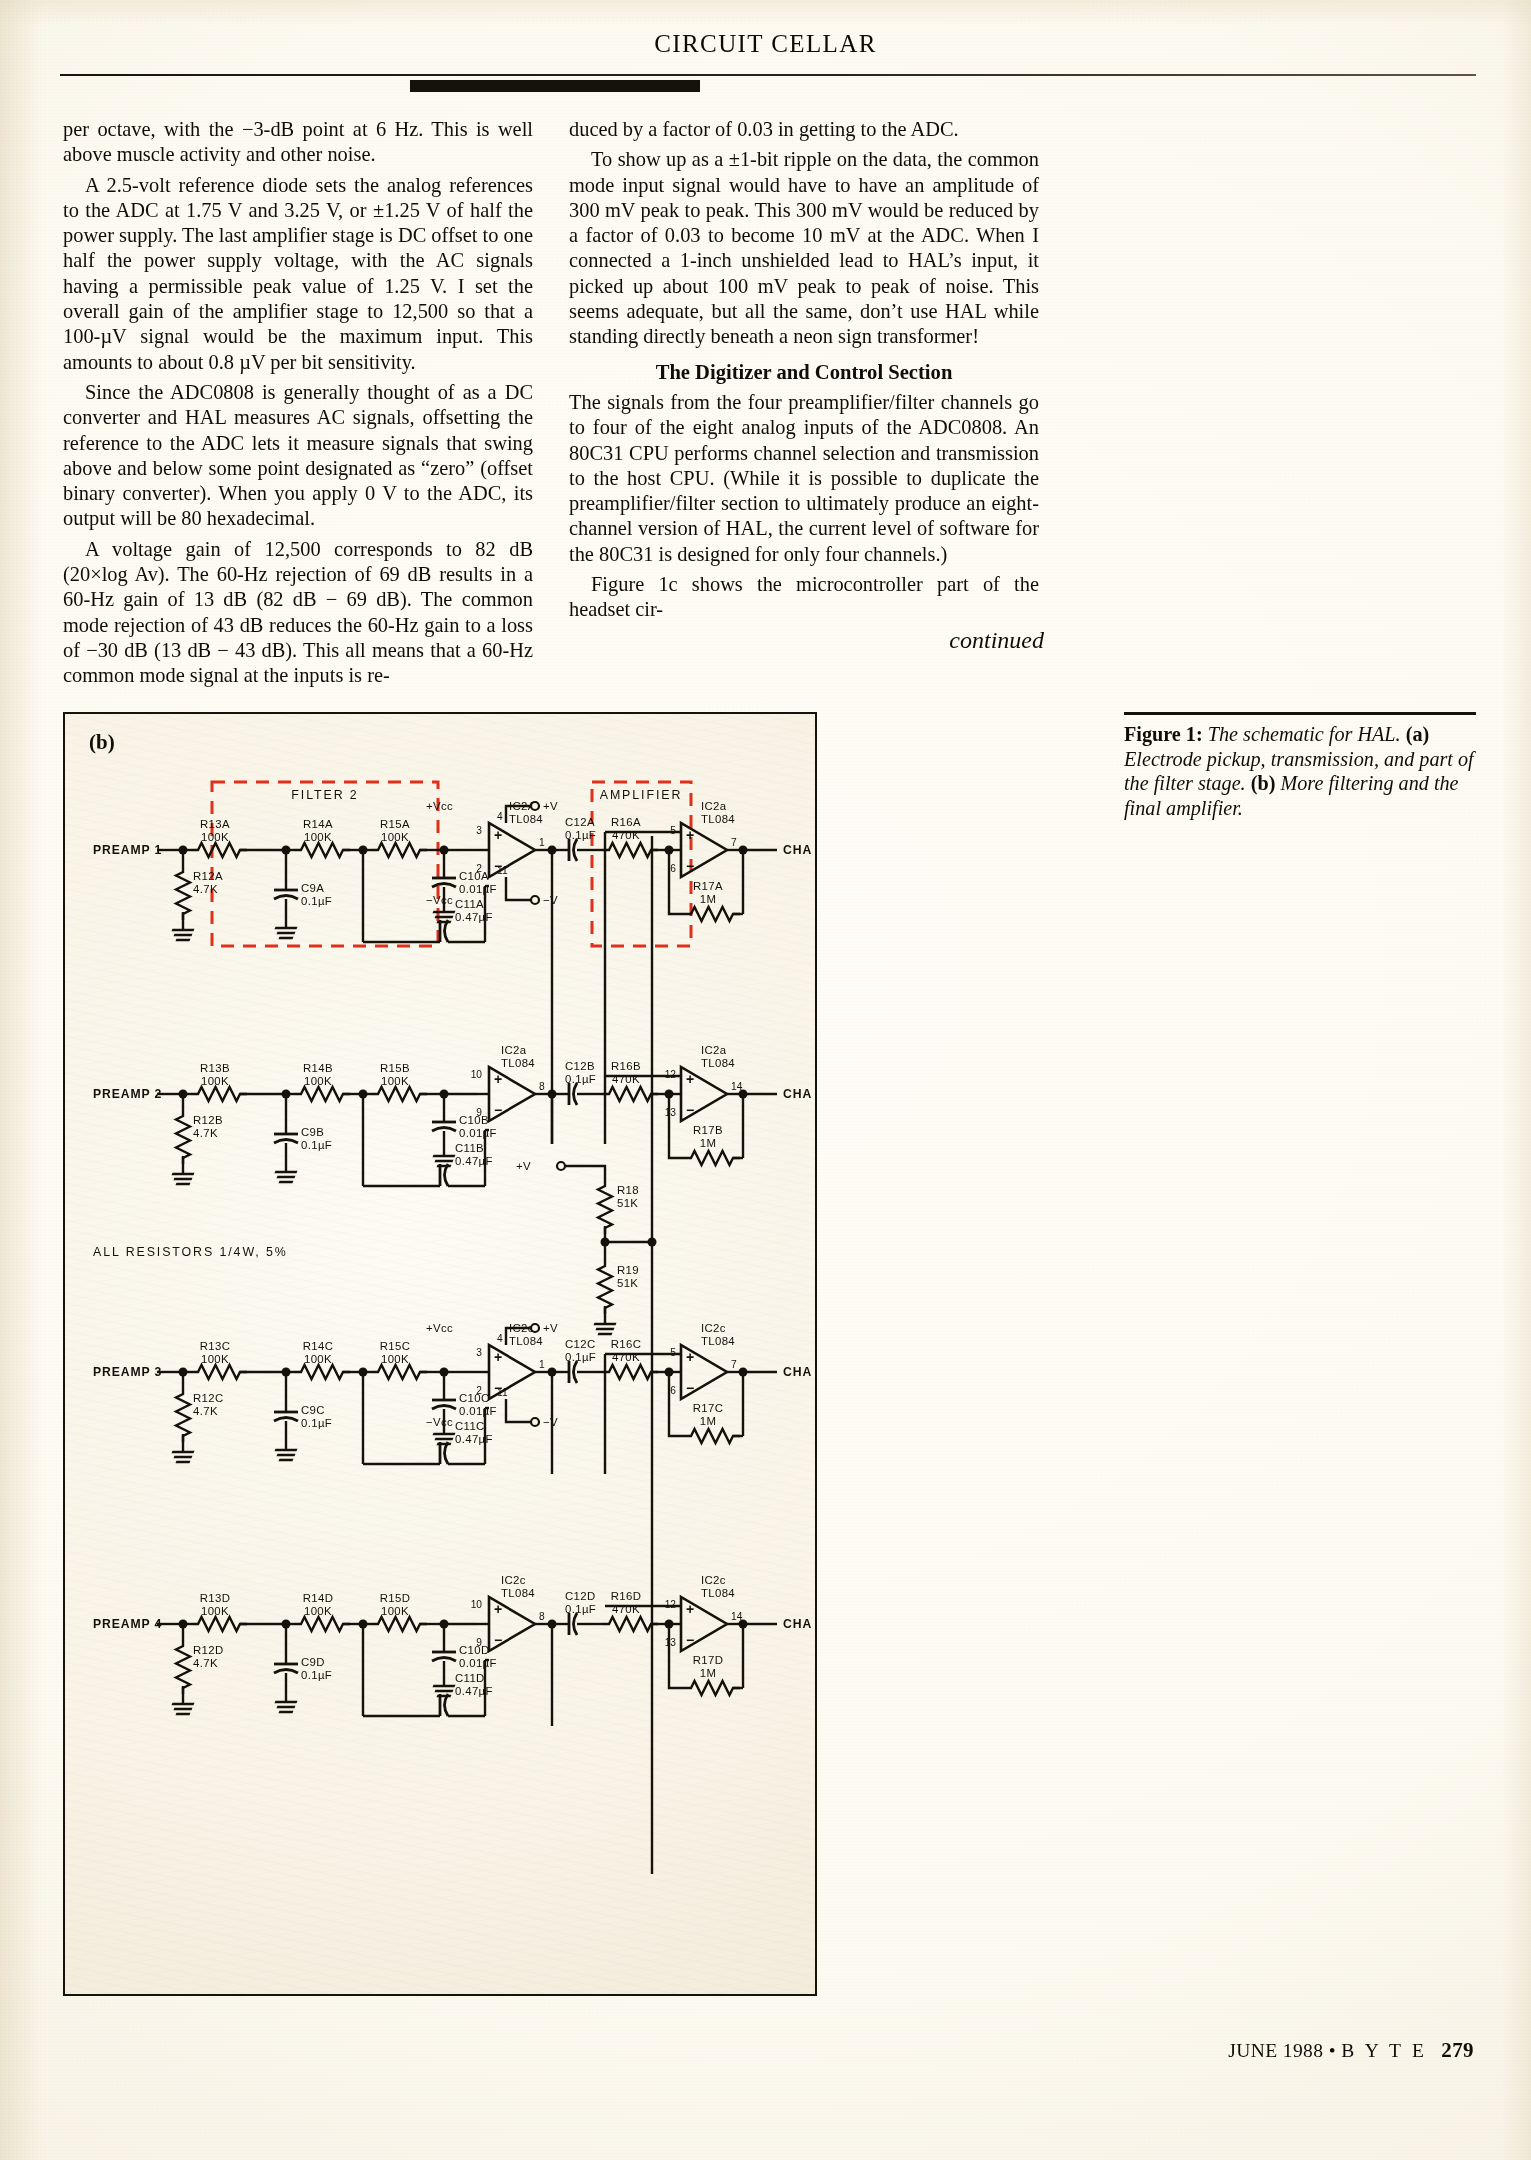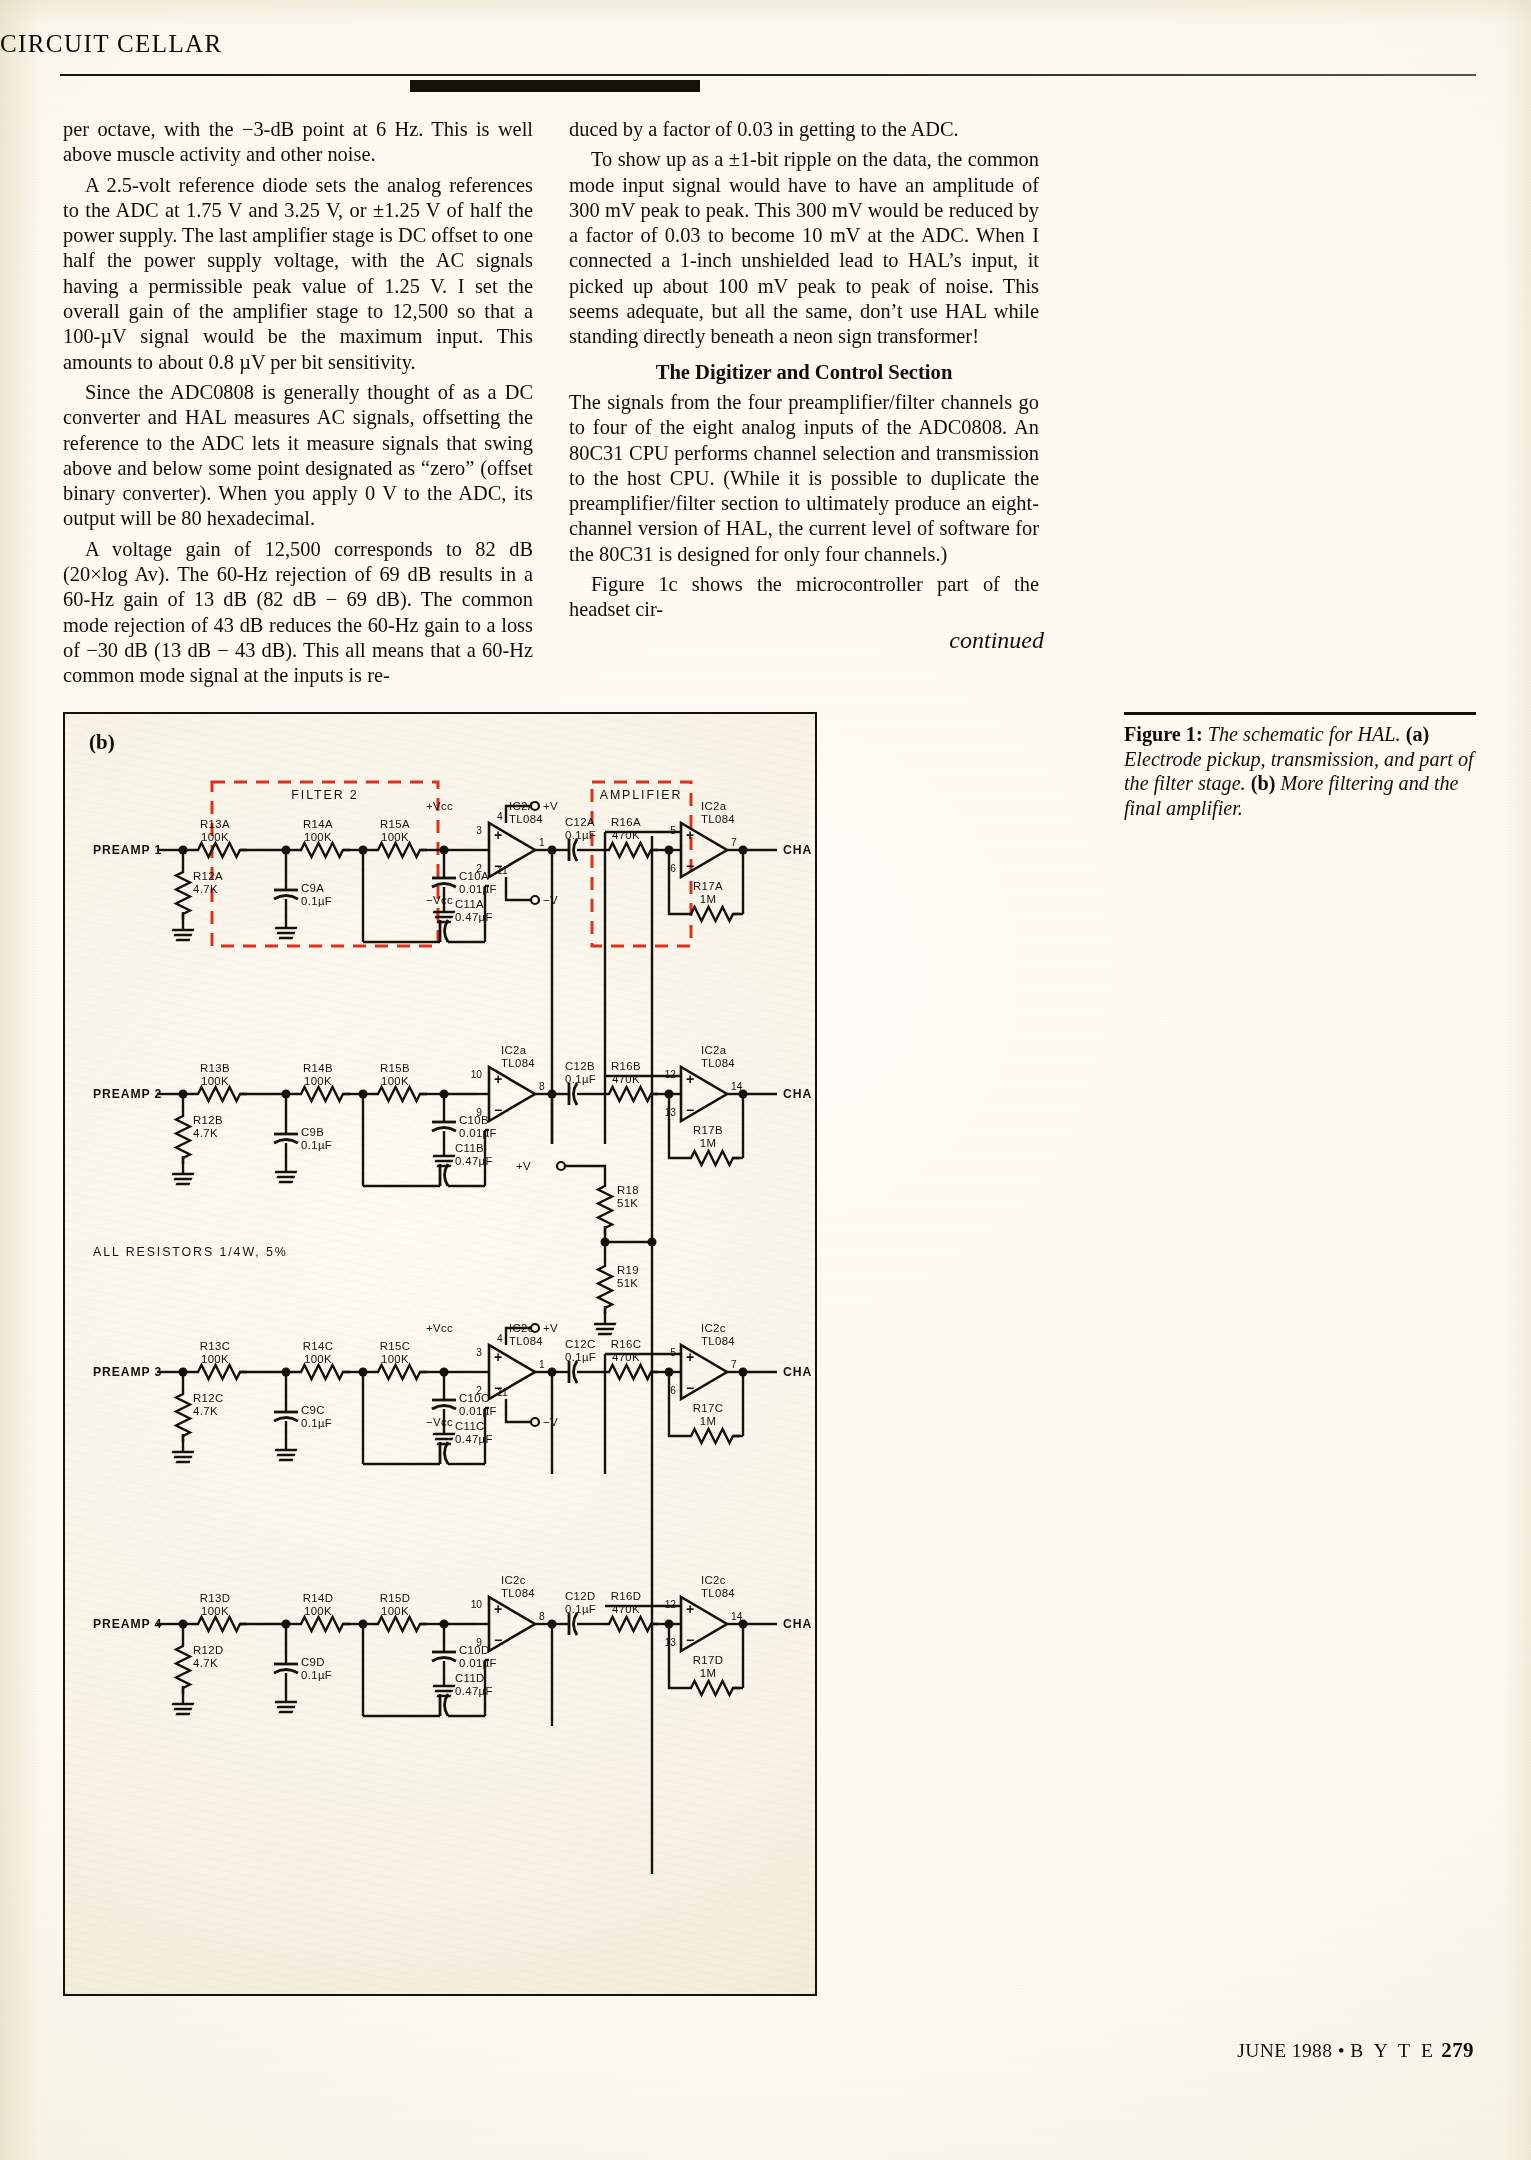--- a/index.html
+++ b/index.html
@@ -28,21 +28,21 @@
   }
   .grain{
     position:absolute;inset:0;pointer-events:none;opacity:.35;
     background-image:
       repeating-linear-gradient(0deg, rgba(120,110,85,.035) 0 1px, rgba(0,0,0,0) 1px 3px),
       repeating-linear-gradient(90deg, rgba(120,110,85,.03) 0 1px, rgba(0,0,0,0) 1px 4px);
   }
 
   
   .runhead{
-    position:absolute;left:0;right:0;top:30px;text-align:left;
+    position:absolute;left:0;right:0;top:30px;text-align:center;
   }
   .runhead .t{
     font-family:"Liberation Serif", serif;
     font-size:25px;letter-spacing:1.4px;font-weight:400;
     color:#0d0b06;
   }
   .rule-thin{
     position:absolute;left:60px;right:55px;top:74px;height:2px;
     background:linear-gradient(90deg,#181510 0%, #2a251b 55%, #5d5546 100%);
   }
@@ -106,21 +106,21 @@
     font-size:20.2px;line-height:24.6px;font-style:italic;
     text-align:left;
   }
   .caption b{font-style:normal;font-weight:bold;}
 
   
   .footer{
     position:absolute;right:57px;bottom:97px;
     font-size:19.5px;letter-spacing:.4px;
   }
-  .footer .pg{font-weight:bold;font-size:21px;}
+  .footer .pg{font-weight:bold;font-size:21px;margin-left:9px;}
   .footer .byt{letter-spacing:3.2px;}
 </style>
 </head>
 <body>
 
 <div class="paper"></div>
 <div class="grain"></div>
 
 <div class="runhead">
   <span class="t">CIRCUIT  CELLAR</span>

